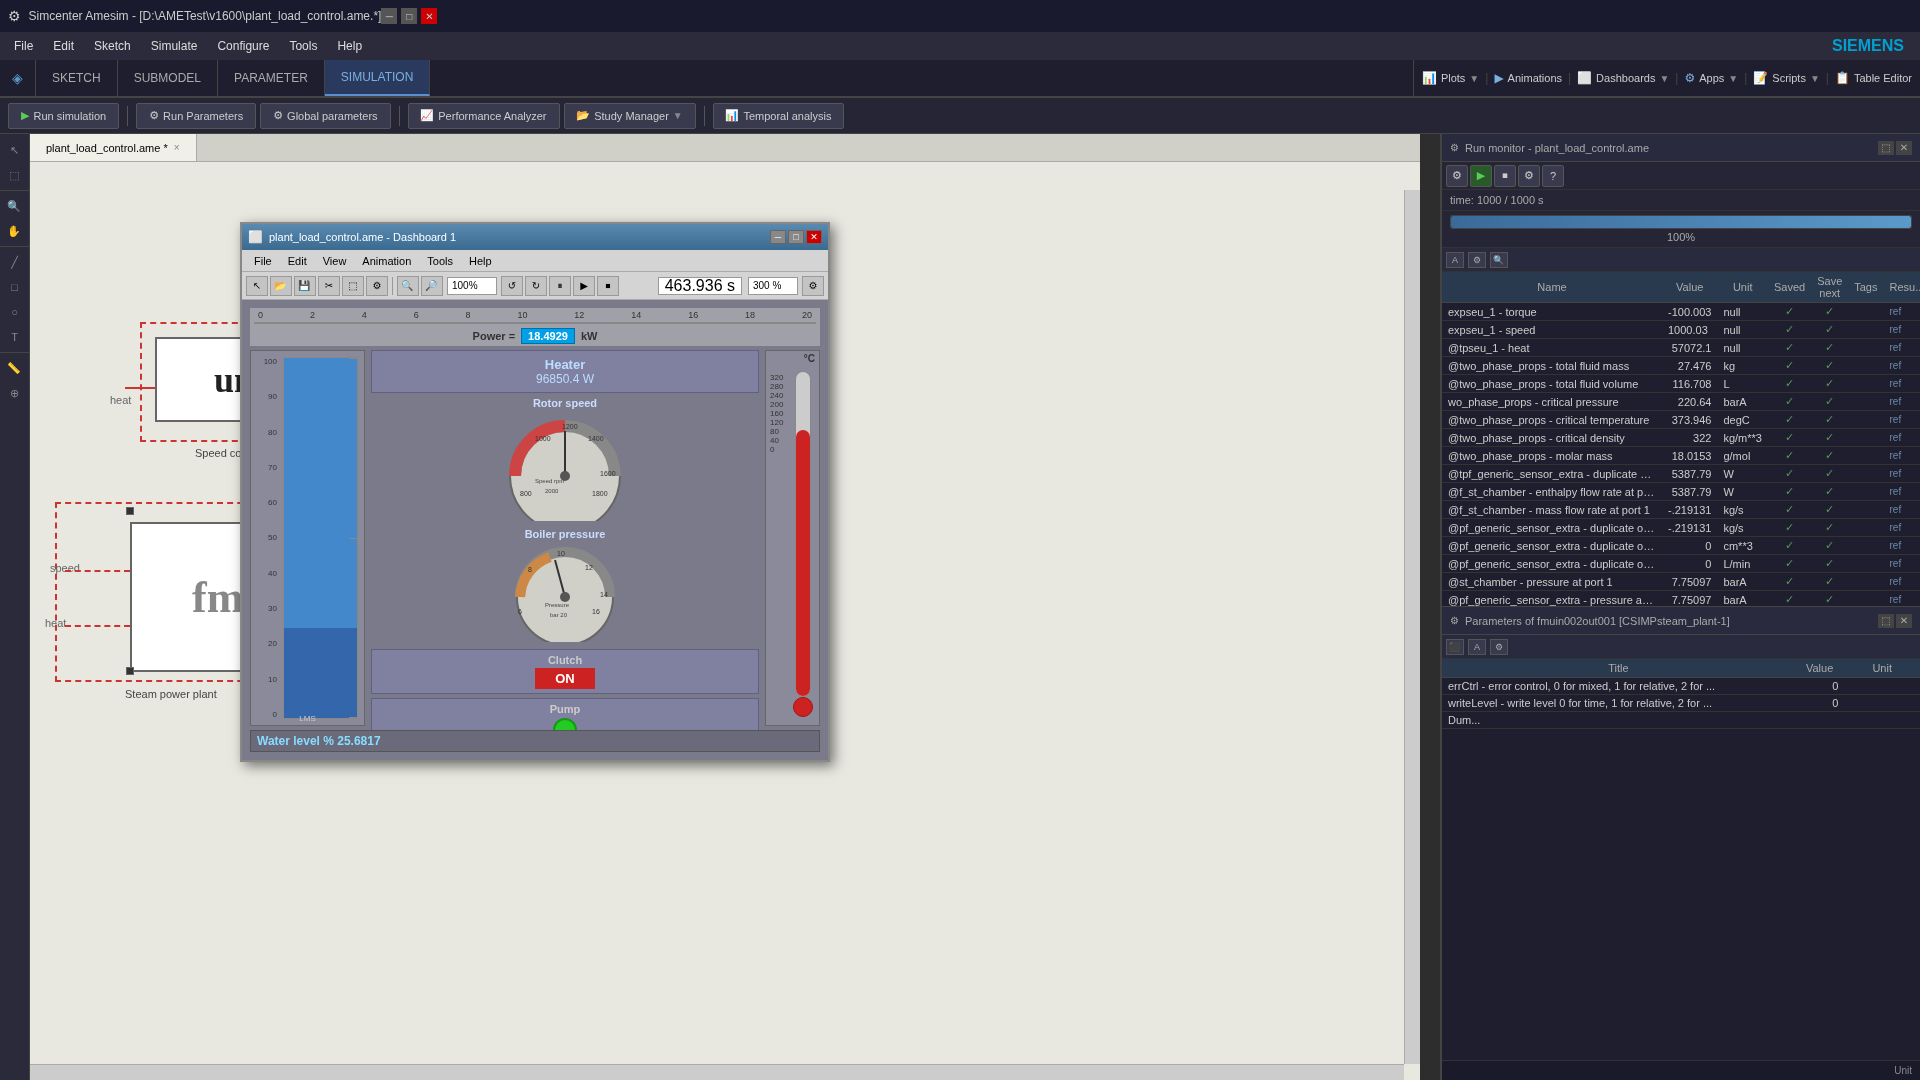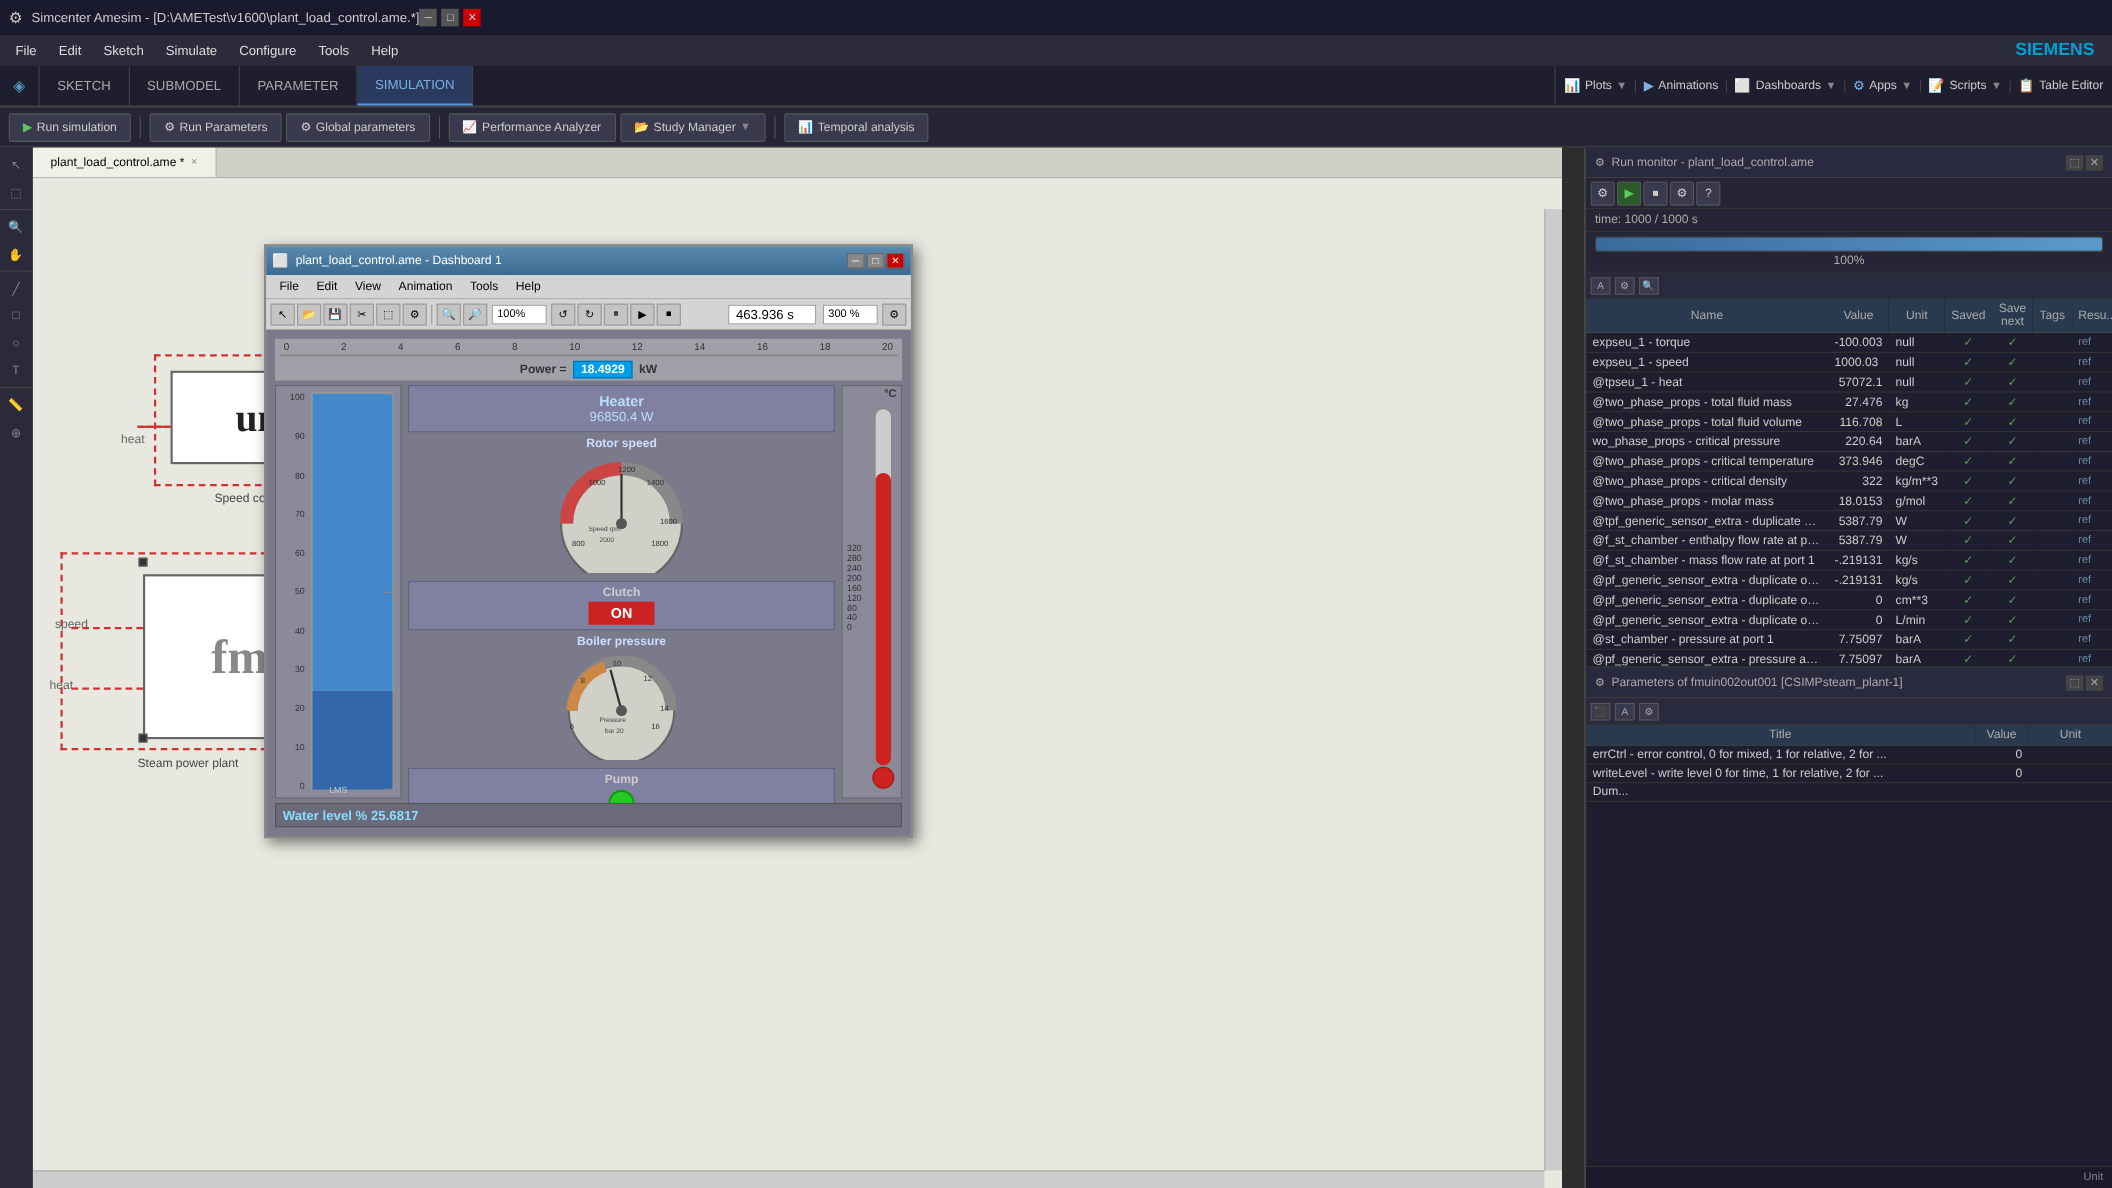--- a/index.html
+++ b/index.html
@@ -272,21 +272,21 @@
             <div style="display:flex; align-items:center; border:1px solid #999; background:#fff; margin:0 2px; padding:0 4px; height:18px; font-size:10px; min-width:50px;">
               <span>100%</span>
             </div>
             <div class="dash-toolbar-btn">↺</div>
             <div class="dash-toolbar-btn">↻</div>
             <div class="dash-toolbar-btn">⏸</div>
             <div class="dash-toolbar-btn">▶</div>
             <div class="dash-toolbar-btn">⏹</div>
             <div style="flex:1;"></div>
 
-            <div style="display:flex; align-items:center; border:1px solid #999; background:#fff; margin:0 2px; padding:0 6px; height:18px; font-size:12px; min-width:80px;">
+            <div style="display:flex; align-items:center; border:1px solid #999; background:#fff; margin:0 2px; padding:0 6px; height:18px; font-size:16px; min-width:80px;">
               <span>463.936 s</span>
             </div>
 
             <div style="display:flex; align-items:center; border:1px solid #999; background:#fff; margin:0 2px; padding:0 4px; height:18px; font-size:10px; min-width:50px;">
               <span>300 %</span>
             </div>
             <div class="dash-toolbar-btn">⚙</div>
           </div>
 
           <div style="background:#7a7a8a; height:calc(100% - 26px - 22px - 28px); position:relative; display:flex; flex-direction:column; padding:8px;">
@@ -374,25 +374,20 @@
 
                     <text x="20" y="85" font-size="7" fill="#333">800</text>
                     <text x="35" y="30" font-size="7" fill="#333">1000</text>
                     <text x="62" y="18" font-size="7" fill="#333">1200</text>
                     <text x="88" y="30" font-size="7" fill="#333">1400</text>
                     <text x="100" y="65" font-size="7" fill="#333">1600</text>
                     <text x="92" y="85" font-size="7" fill="#333">1800</text>
                     <text x="35" y="72" font-size="6" fill="#444">Speed rpm</text>
                     <text x="45" y="82" font-size="6" fill="#444">2000</text>
                   </svg>
-                </div>
-
-                <div style="background:#8080a0; border:1px solid #606080; padding:4px; text-align:center;">
-                  <div style="color:#cccccc; font-size:11px; font-weight:bold;">Clutch</div>
-                  <div style="background:#cc2222; color:white; font-weight:bold; font-size:13px; padding:3px 20px; display:inline-block; margin-top:2px;">ON</div>
                 </div>
 
                 <div style="text-align:center;">
                   <div style="color:#ccddff; font-size:11px; font-weight:bold; margin-bottom:2px;">Boiler pressure</div>
                   <svg width="130" height="100" viewBox="0 0 130 100">
                     <circle cx="65" cy="55" r="48" fill="#d0d0c8" stroke="#666" stroke-width="2"></circle>
                     <path d="M 20 55 A 45 45 0 1 1 110 55" fill="none" stroke="#888" stroke-width="10"></path>
                     <path d="M 20 55 A 45 45 0 0 1 50 15" fill="none" stroke="#cc8844" stroke-width="10"></path>
                     <line x1="65" y1="55" x2="55" y2="18" stroke="#333" stroke-width="2"></line>
                     <circle cx="65" cy="55" r="5" fill="#555"></circle>
@@ -401,28 +396,33 @@
                     <text x="57" y="14" font-size="7" fill="#333">10</text>
                     <text x="85" y="28" font-size="7" fill="#333">12</text>
                     <text x="100" y="55" font-size="7" fill="#333">14</text>
                     <text x="92" y="72" font-size="7" fill="#333">16</text>
                     <text x="45" y="65" font-size="6" fill="#444">Pressure</text>
                     <text x="50" y="75" font-size="6" fill="#444">bar  20</text>
                   </svg>
                 </div>
 
                 <div style="background:#8080a0; border:1px solid #606080; padding:4px; text-align:center;">
+                  <div style="color:#cccccc; font-size:11px; font-weight:bold;">Clutch</div>
+                  <div style="background:#cc2222; color:white; font-weight:bold; font-size:13px; padding:3px 20px; display:inline-block; margin-top:2px;">ON</div>
+                </div>
+
+                <div style="background:#8080a0; border:1px solid #606080; padding:4px; text-align:center;">
                   <div style="color:#cccccc; font-size:11px; font-weight:bold;">Pump</div>
                   <div style="width:24px; height:24px; border-radius:50%; background:#22cc22; margin:3px auto; border:2px solid #159915;"></div>
                 </div>
 
               </div>
 
               <div style="width:55px; background:#8a8a9a; border:1px solid #666; position:relative; display:flex; flex-direction:column;">
-                <div style="position:absolute; left:4px; top:22px; bottom:30px; display:flex; flex-direction:column; justify-content:center; font-size:8px; color:#333; z-index:2;">
+                <div style="position:absolute; left:4px; top:22px; bottom:30px; display:flex; flex-direction:column; justify-content:flex-start; font-size:8px; color:#333; z-index:2;">
                   <span>320</span>
                   <span>280</span>
                   <span>240</span>
                   <span>200</span>
                   <span>160</span>
                   <span>120</span>
                   <span>80</span>
                   <span>40</span>
                   <span>0</span>
                 </div>

